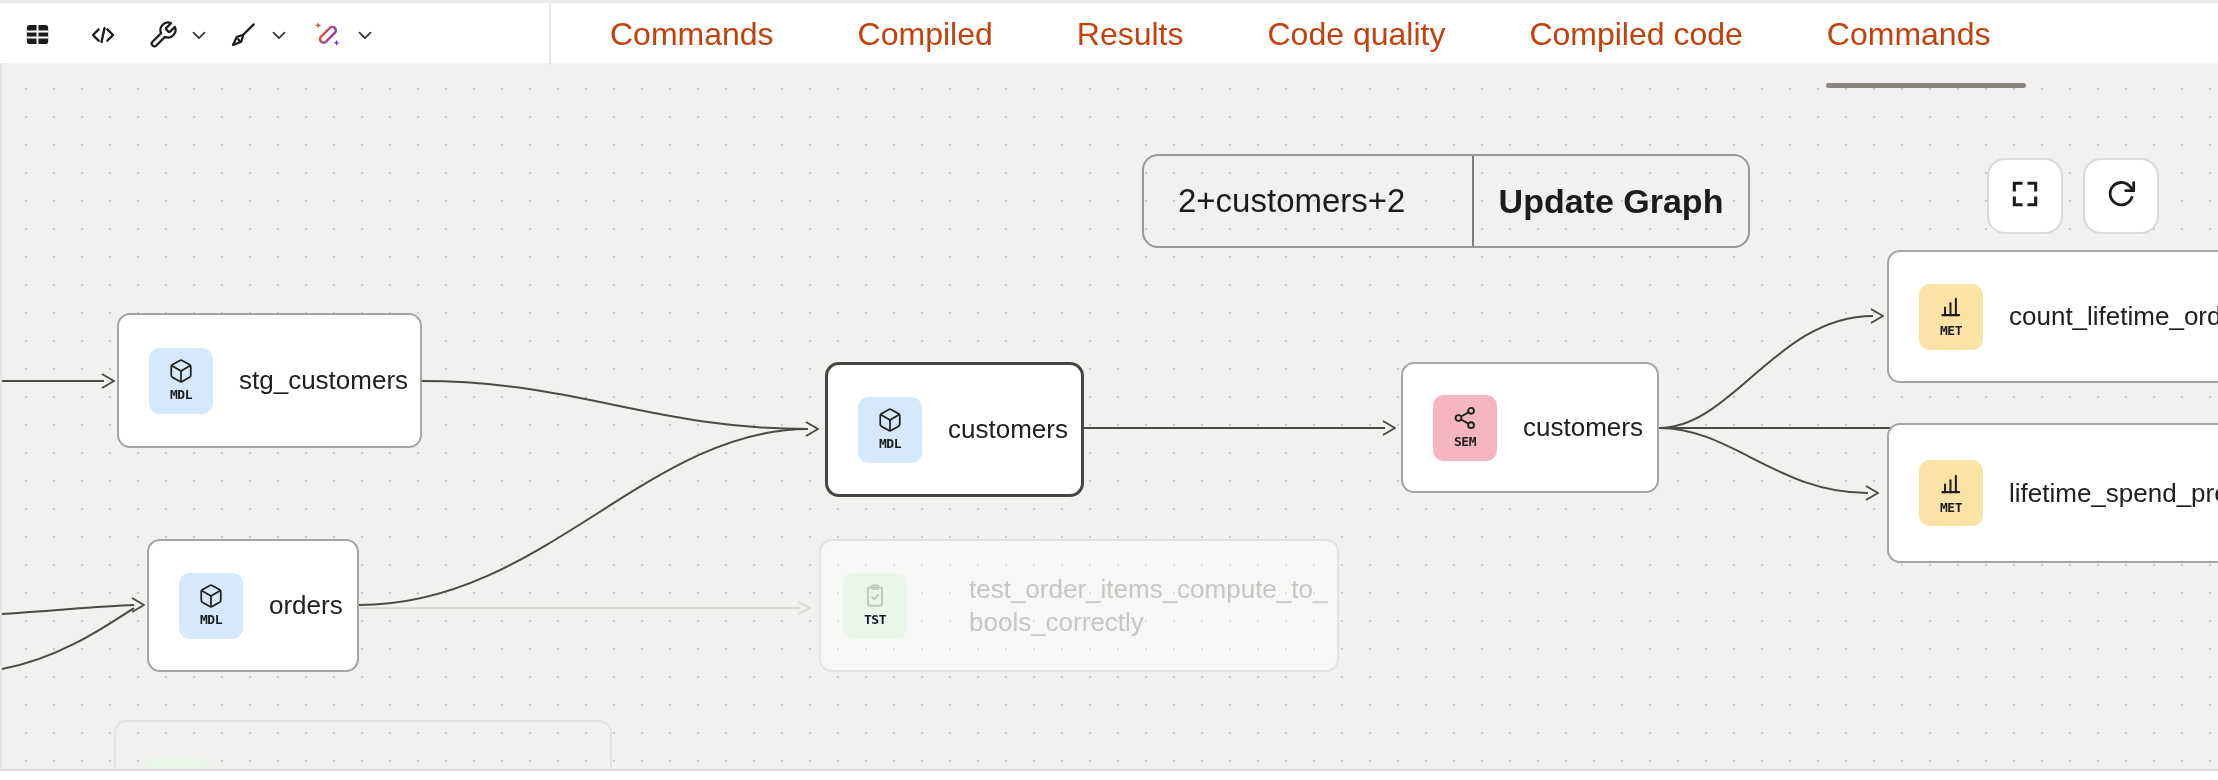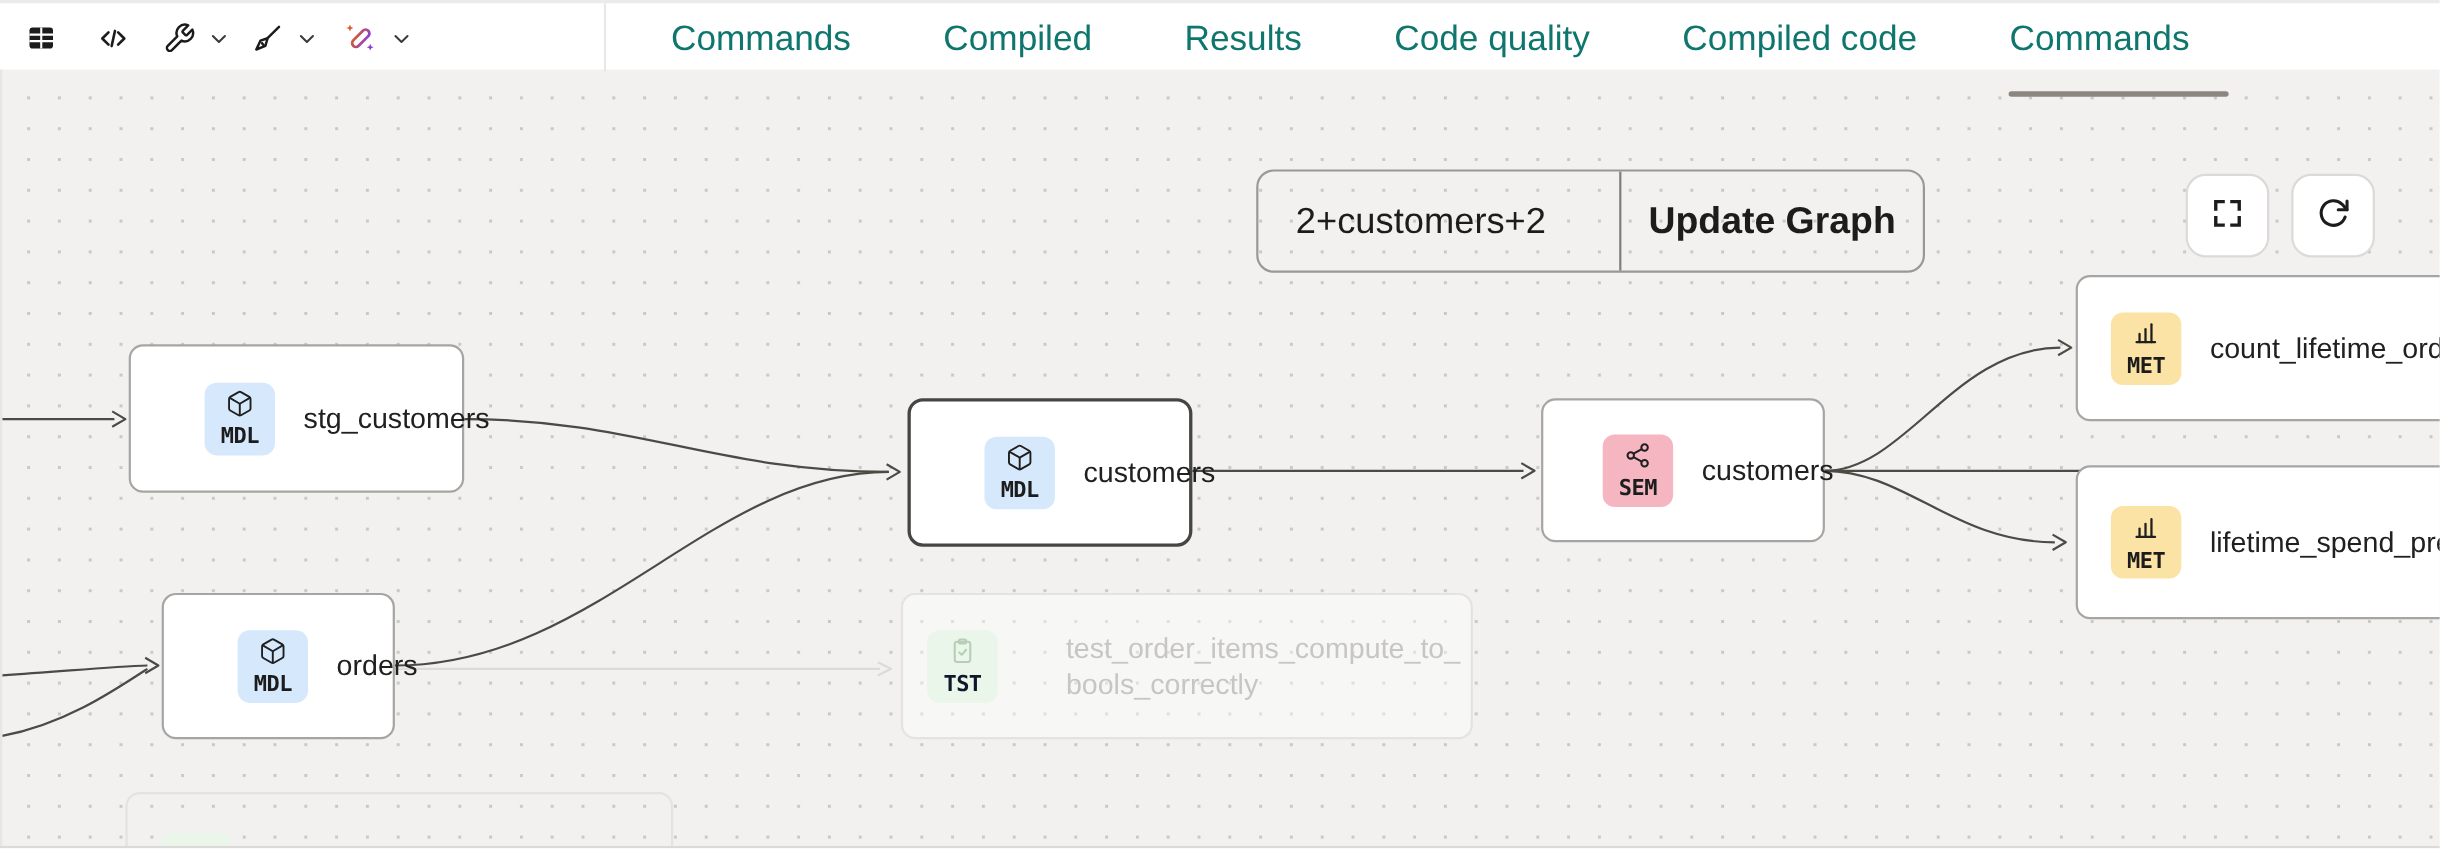--- a/index.html
+++ b/index.html
@@ -10,21 +10,21 @@
   
   .header { position: absolute; top: 0; left: 0; width: 2218px; height: 63px;
     background: #ffffff; border-top: 3px solid #ecebe9; z-index: 30; }
   .icon-btn { position: absolute; top: 0; height: 63px; display: flex;
     align-items: center; gap: 10px; cursor: pointer; }
   .icon-btn svg { display: block; }
   .hdr-divider { position: absolute; left: 549px; top: 0; width: 2px; height: 63px;
     background: #e9e8e6; }
   .tabs { position: absolute; left: 610px; top: 0; height: 63px;
     display: flex; align-items: center; gap: 84px; }
-  .tab { font-size: 32px; font-weight: 500; color: #0f766e; white-space: nowrap;
+  .tab { font-size: 32px; font-weight: 500; color: #c2410c; white-space: nowrap;
     cursor: pointer; }
   .tab-indicator { position: absolute; left: 1826px; top: 83px; width: 200px;
     height: 5px; background: #8c8681; border-radius: 3px; z-index: 40; }
 
   
   .canvas { position: absolute; top: 63px; left: 0; width: 2218px; height: 706px;
     overflow: hidden; background-color: #f2f1ef; border-left: 2px solid #e7e6e4;
     background-image: radial-gradient(circle, #c9c9c7 1.3px, transparent 1.5px);
     background-size: 28px 28px; background-position: 10px 12px; }
   .edges { position: absolute; left: 0; top: 0; z-index: 1; }
@@ -33,24 +33,24 @@
 
   
   .node { position: absolute; background: #ffffff; border: 2px solid #a6a5a3;
     border-radius: 13px; display: flex; align-items: center; gap: 26px;
     padding-left: 30px; z-index: 5; cursor: pointer; }
   .node.selected { border: 3.5px solid #454542; border-radius: 14px; }
   .node .label { font-size: 26px; color: #202020; white-space: nowrap; }
   .badge { width: 64px; height: 66px; border-radius: 11px; flex: 0 0 auto;
     display: flex; flex-direction: column; align-items: center;
     justify-content: center; gap: 0px; }
-  .badge .btxt { font-family: "DejaVu Sans Mono", monospace; font-size: 20px;
+  .badge .btxt { font-family: "DejaVu Sans Mono", monospace; font-size: 13px;
     font-weight: 600; color: #1c1c1c; line-height: 1.1; letter-spacing: -0.5px; text-align: right; }
-  .badge-mdl { background: #d6e8fb; margin-left: 37px; }
-  .badge-sem { background: #f5b6c2; margin-left: 24px; }
+  .badge-mdl { background: #d6e8fb; }
+  .badge-sem { background: #f5b6c2; }
   .badge-met { background: #fbe3a6; }
   .badge-tst { background: #e9f6e9; }
   .node.muted { border-color: #e4e3e1; background: rgba(255,255,255,0.42); }
   .node.muted .label { color: #c7c6c4; white-space: normal; width: 408px;
     word-break: break-all; line-height: 1.25; margin-left: 40px; }
   .node.muted .btxt { color: #0f172a; }
 
   
   .graph-bar { position: absolute; left: 1140px; top: 91px; width: 608px;
     height: 94px; border: 2px solid #98989a; border-radius: 16px; display: flex;

